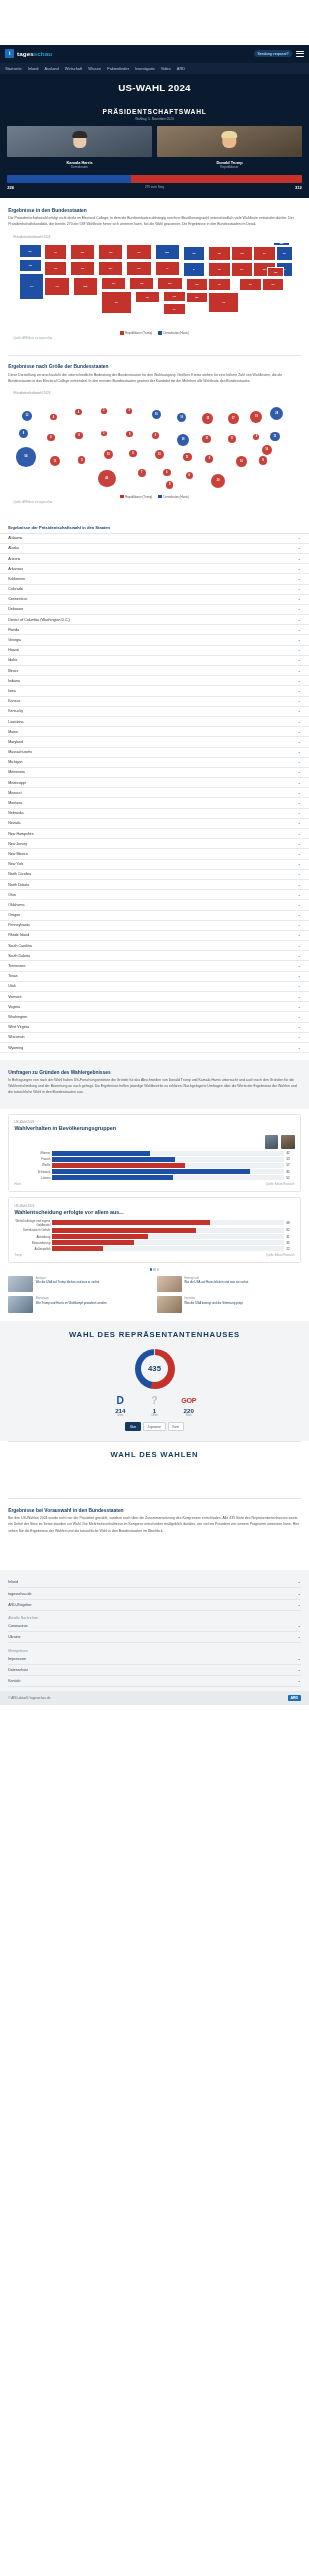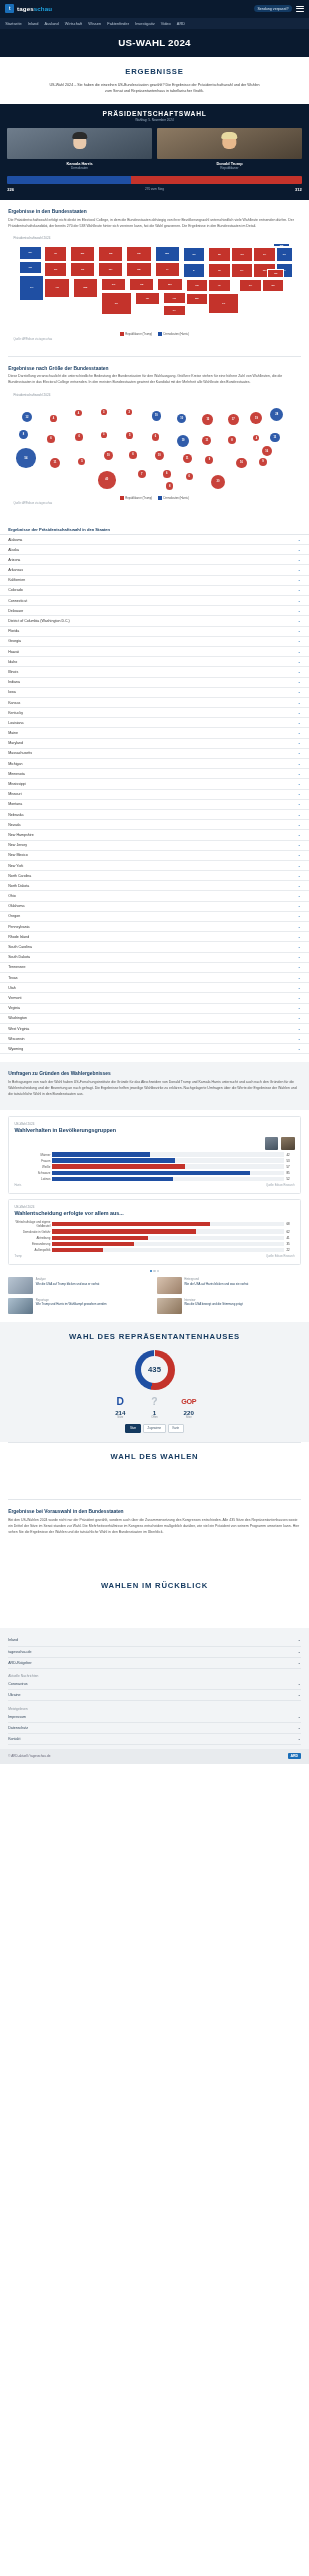--- a/index.html
+++ b/index.html
@@ -5,21 +5,21 @@
   * { box-sizing: border-box; }
   html, body { margin:0; padding:0; }
   body {
     width:309px;
     font-family:"Liberation Sans", sans-serif;
     background:#ffffff;
     color:#1a1a1a;
     font-size:5.2px;
     -webkit-font-smoothing:antialiased;
   }
-  .page { width:309px; position:relative; }
+  .page { width:309px; position:relative;margin-top:45px; }
 
   
   .topbar {
     height:17.5px; background:#0a1a2f; display:flex; align-items:center;
     padding:0 5.2px; justify-content:space-between;
   }
   .brand { display:flex; align-items:center; gap:2.6px; }
   .brand-mark {
     width:9.3px; height:9.3px; background:#1a6eb8; border-radius:1px;
     display:flex; align-items:center; justify-content:center;
@@ -234,24 +234,20 @@
     <a href="#">Faktenfinder</a>
     <a href="#">Investigativ</a>
     <a href="#">Video</a>
     <a href="#">ARD</a>
   </div>
 
   <div class="title-band">
     <h1>US-WAHL 2024</h1>
   </div>
 
-  <div class="section">
-    <h2>ERGEBNISSE</h2>
-    <div class="lead">US-Wahl 2024 – Sie haben die einzelnen US-Bundesstaaten gewählt? Die Ergebnisse der Präsidentschaftswahl und der Wahlen zum Senat und Repräsentantenhaus in tabellarischer Grafik.</div>
-  </div>
 
   <div class="pres-hd">
     <h2>PRÄSIDENTSCHAFTSWAHL</h2>
     <div class="sub">Wahltag: 5. November 2024</div>
   </div>
   <div class="cand-row">
     <div class="cand">
       <div class="cand-photo dem">
         <div class="face">
             <div class="hair"></div>
@@ -780,24 +776,20 @@
   </div>
 
   <div class="divider"></div>
 
   <div class="section">
     <h3>Ergebnisse bei Vorauswahl in den Bundesstaaten</h3>
     <p class="body">Bei den US-Wahlen 2024 wurde nicht nur der Präsident gewählt, sondern auch über die Zusammensetzung des Kongresses entschieden. Alle 435 Sitze des Repräsentantenhauses sowie ein Drittel der Sitze im Senat standen zur Wahl. Die Mehrheitsverhältnisse im Kongress entscheiden maßgeblich darüber, wie viel ein Präsident von seinem Programm umsetzen kann. Hier sehen Sie die Ergebnisse der Wahlen und die tatsächliche Wahl in den Bundesstaaten im Überblick.</p>
     <div class="spacer-lg"></div>
   </div>
 
-  <div class="section">
-    <h2>WAHLEN IM RÜCKBLICK</h2>
-    <div class="spacer-lg"></div>
-  </div>
 
   <div class="footer">
     <div class="foot-row">
       <span>Inland</span>
       <span class="chev">⌄</span>
     </div>
     <div class="foot-row">
       <span>tagesschau.de</span>
       <span class="chev">⌄</span>
     </div>

